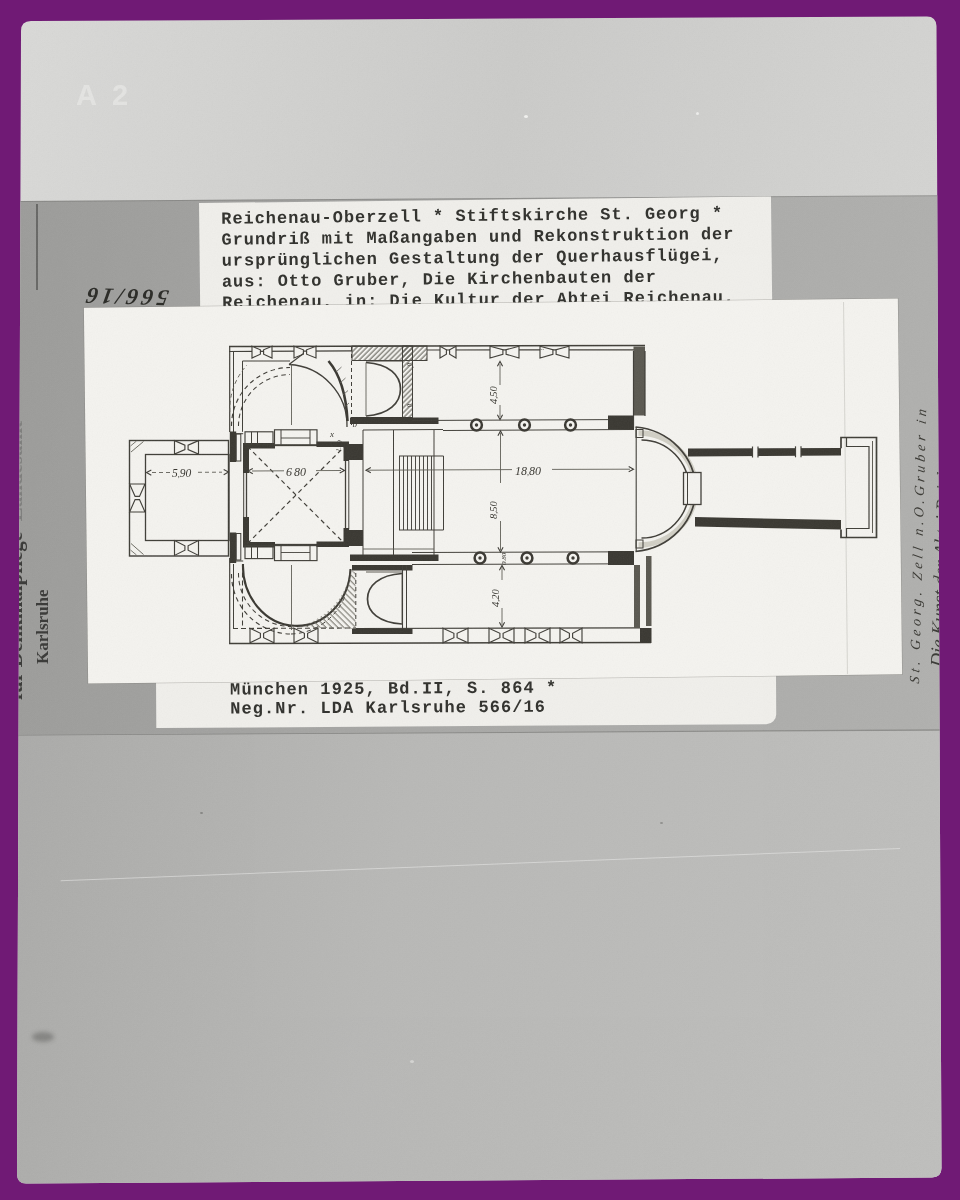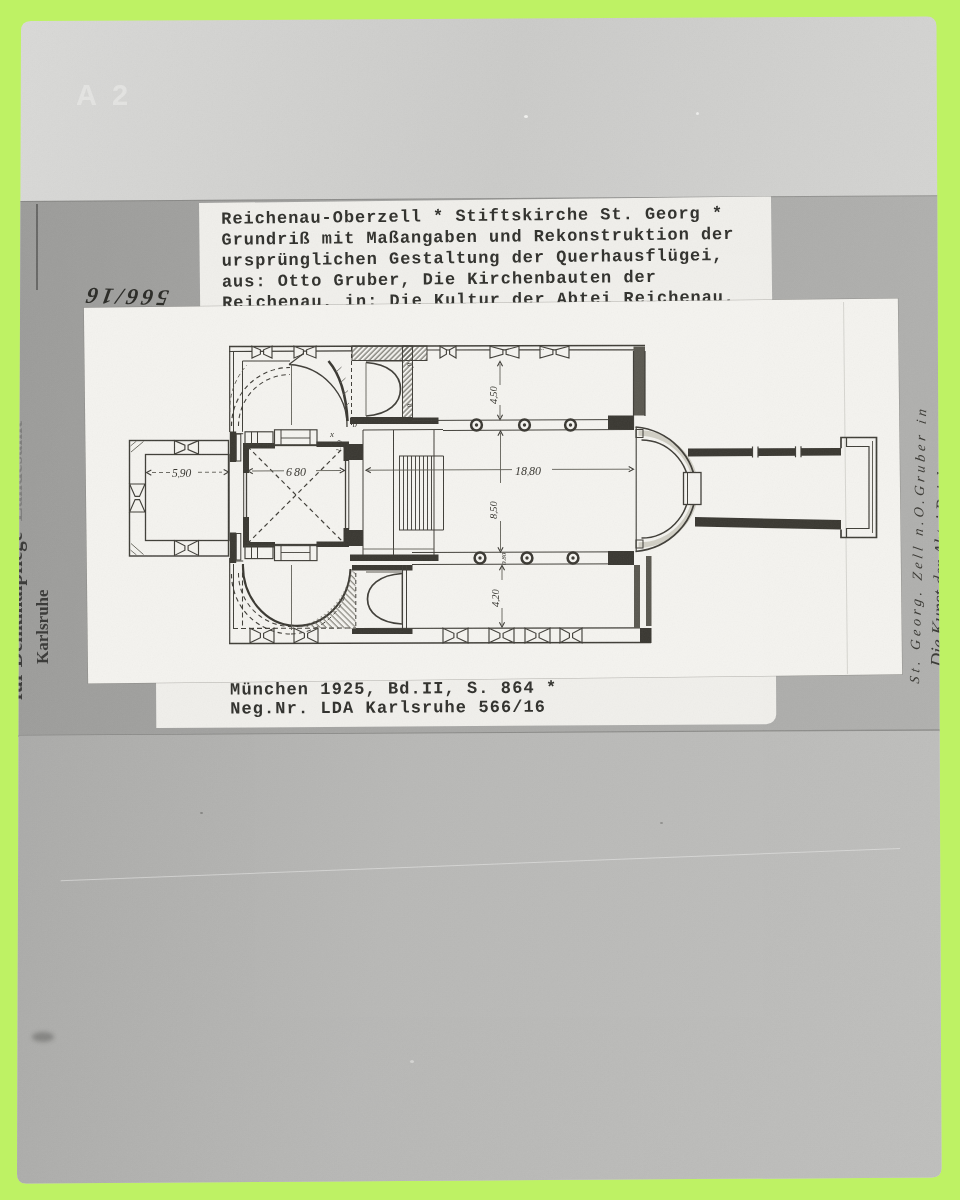--- a/index.html
+++ b/index.html
@@ -1,16 +1,16 @@
 <!DOCTYPE html>
 <html><head>
 <meta charset="utf-8">
 <style>
   html,body{margin:0;padding:0;background:#060606;width:960px;height:1200px;overflow:hidden;}
-  #stage{position:relative;width:960px;height:1200px;background:#bef264;font-family:"Liberation Sans",sans-serif;}
+  #stage{position:relative;width:960px;height:1200px;background:#701a75;font-family:"Liberation Sans",sans-serif;}
   #photo{position:absolute;left:0;top:0;width:960px;height:1200px;
     clip-path:path("M 35 21 L 926 16.5 Q 936 16 936.5 26 L 941.5 1167 Q 942 1177 932 1177.5 L 27 1183.5 Q 17 1184 17 1174 L 21 31 Q 21 21 31 21 Z");
     background:linear-gradient(100deg,#dadad8 0%,#cbcbc9 45%,#d8d8d6 100%);}
   .txt-mono{font-family:"Liberation Mono",monospace;font-weight:700;color:#31312d;}
   #toplabel{position:absolute;left:199px;top:203px;width:572px;height:106px;background:#f0efeb;transform:rotate(-0.65deg);transform-origin:0 0;}
   #toplabel .inner{position:absolute;left:22px;top:7px;font-size:17px;letter-spacing:0.95px;line-height:20.9px;white-space:pre;}
   #botlabel{position:absolute;left:156px;top:678px;width:620px;height:50px;background:#f0efeb;border-radius:0 0 10px 0;transform:rotate(-0.35deg);transform-origin:0 0;}
   #botlabel .inner{position:absolute;left:74px;top:4px;font-size:17px;letter-spacing:1.08px;line-height:18.6px;white-space:pre;}
   #card{position:absolute;left:14px;top:198px;width:934px;height:536px;background:linear-gradient(95deg,#9c9c9a 0%,#a8a8a6 50%,#b1b1af 100%);border-top:1.5px solid rgba(70,70,66,0.25);border-bottom:2px solid rgba(60,60,56,0.28);box-sizing:border-box;transform:rotate(-0.35deg);transform-origin:480px 0;}
   #bottomzone{position:absolute;left:10px;top:733px;width:940px;height:450px;background:linear-gradient(100deg,#ababa9 0%,#b8b8b6 40%,#bfbfbd 100%);transform:rotate(-0.3deg);transform-origin:480px 0;}

